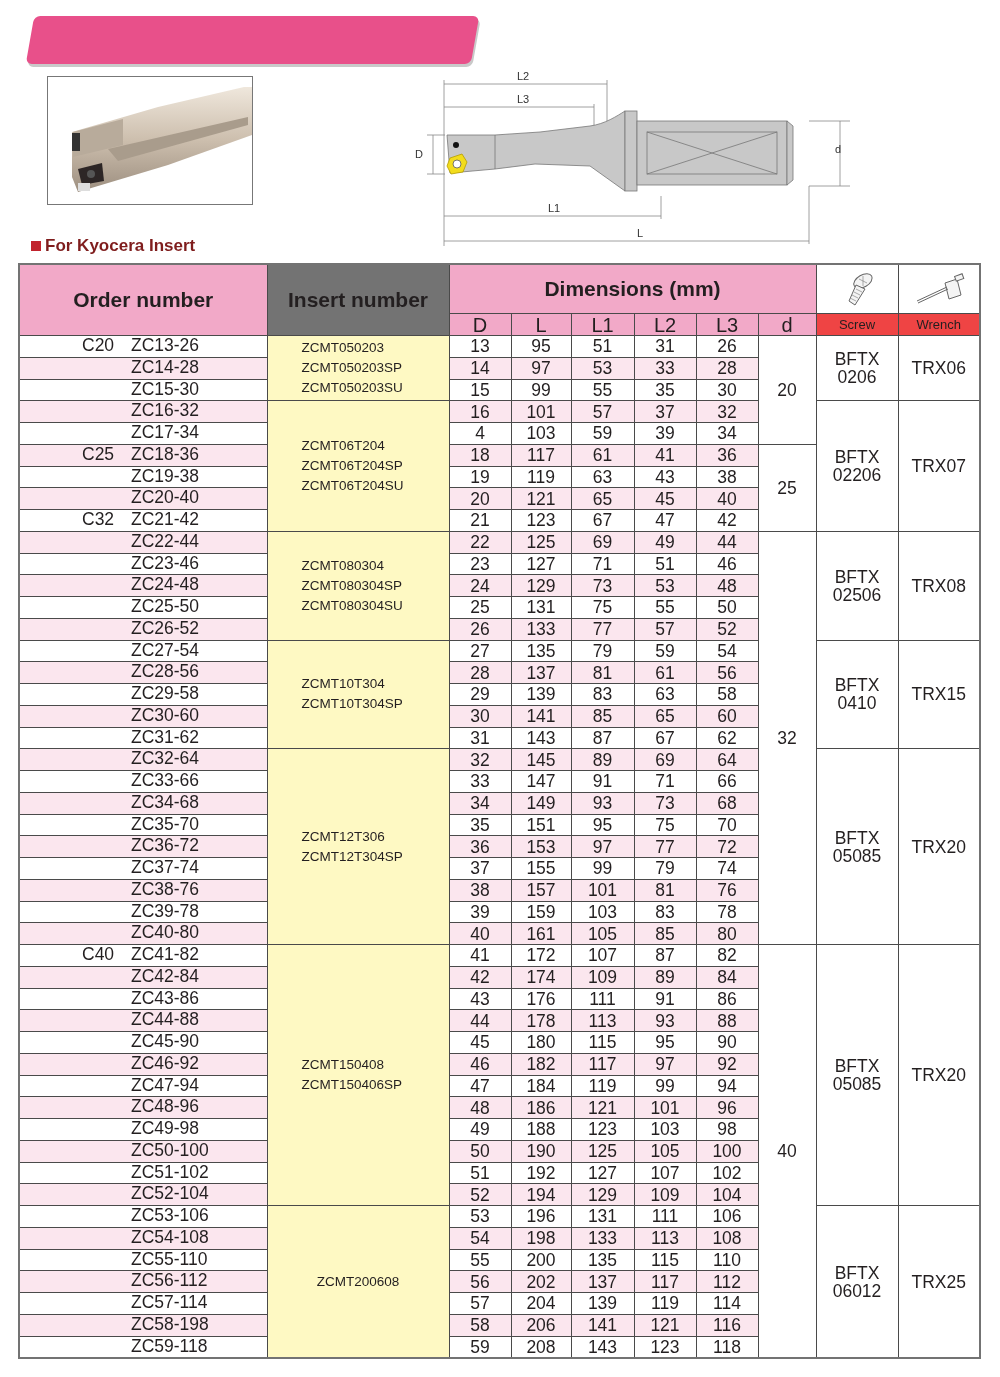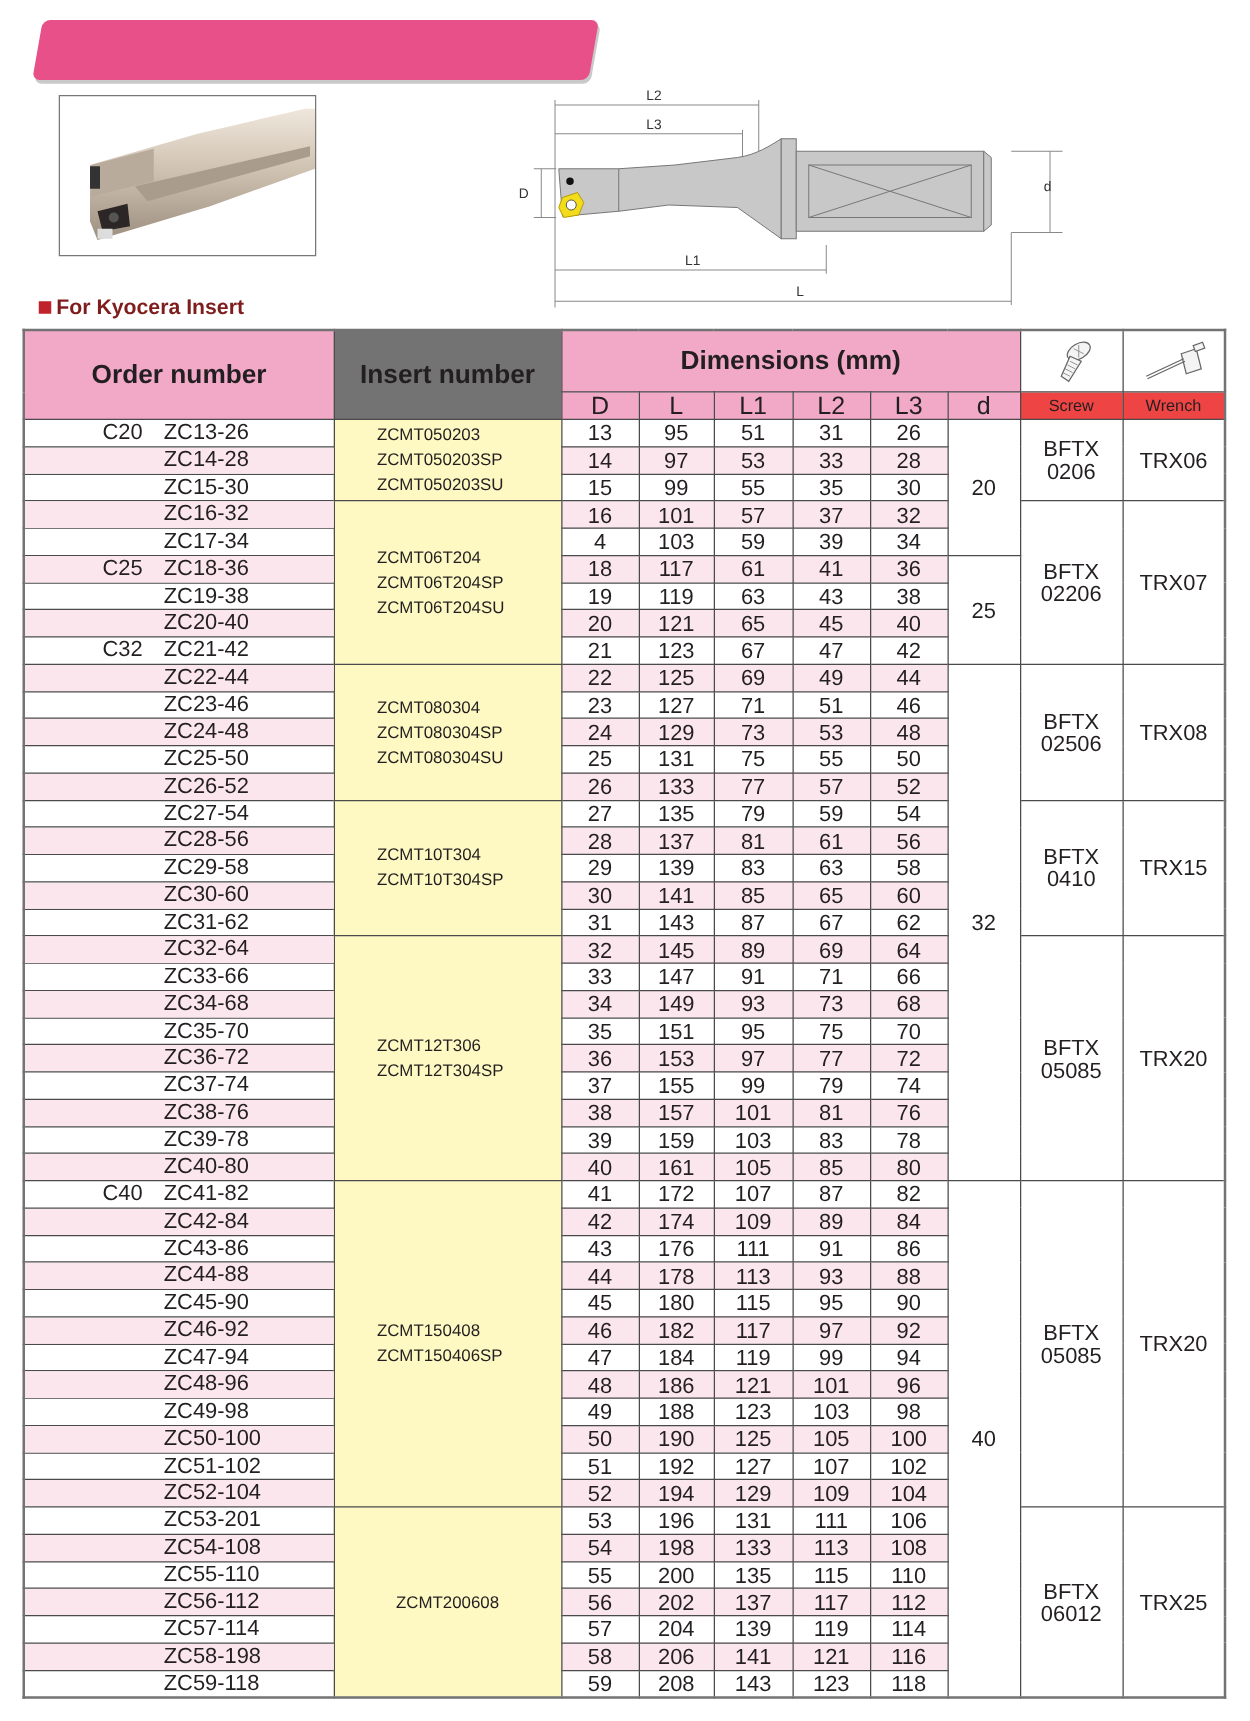--- a/index.html
+++ b/index.html
@@ -662,21 +662,21 @@
         </td>
         <td class="stripe">52</td>
         <td class="stripe">194</td>
         <td class="stripe">129</td>
         <td class="stripe">109</td>
         <td class="stripe">104</td>
       </tr>
       <tr class="data">
         <td class="order stripe">
           <span class="grp"></span>
-          <span class="code">ZC53-201</span>
+          <span class="code">ZC53-106</span>
         </td>
         <td class="insert center" rowspan="7">
           <div>ZCMT200608</div>
         </td>
         <td class="stripe">53</td>
         <td class="stripe">196</td>
         <td class="stripe">131</td>
         <td class="stripe">111</td>
         <td class="stripe">106</td>
         <td class="acc" rowspan="7">

